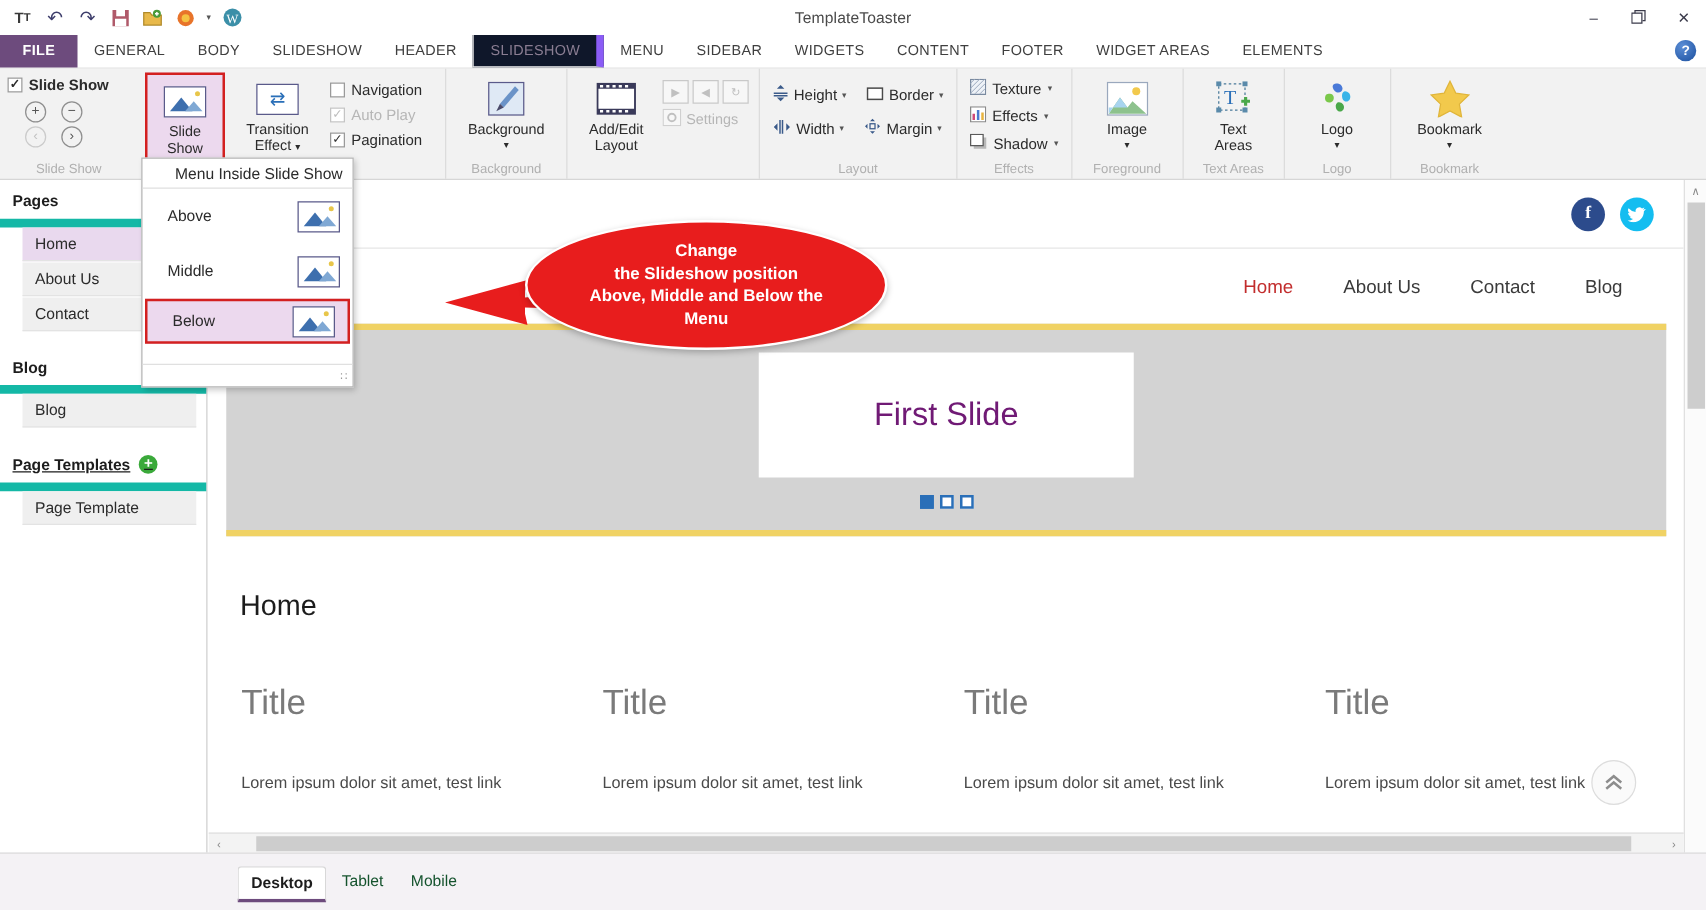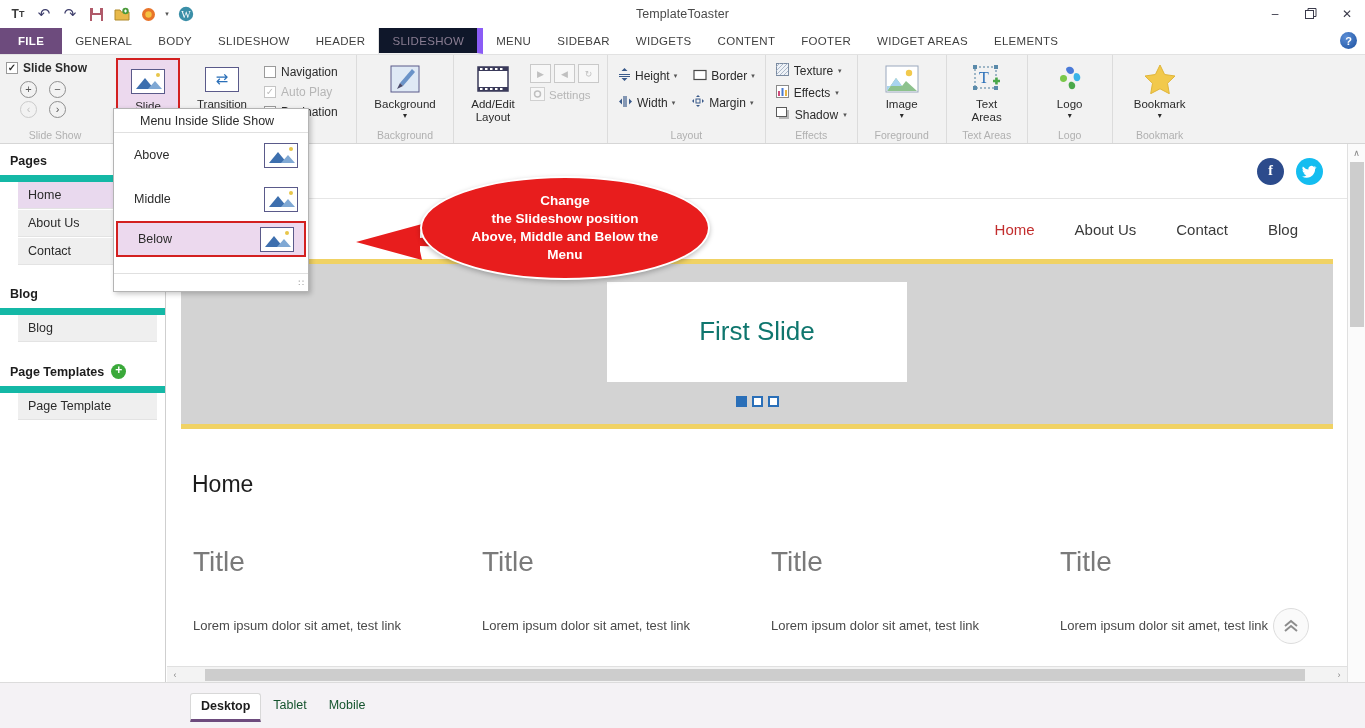--- a/index.html
+++ b/index.html
@@ -165,21 +165,21 @@
     border-bottom: 1px solid #e3e3e3;
   }
   .sb-item.active { background: #e9d9ee; }
   .plus-badge {
     width: 15px; height: 15px; border-radius: 50%; background: #3aa93a;
     color: #fff; font-size: 12px; font-weight: bold; line-height: 13px; text-align: center;
   }
 
   
   .dropdown {
-    position: absolute; left: 113px; top: 108px; width: 196px; height: 184px;
+    position: absolute; left: 113px; top: 126px; width: 170px; height: 184px;
     background: #ffffff; border: 1px solid #b4b4b4;
     box-shadow: 2px 2px 5px rgba(0,0,0,.22); z-index: 40;
   }
   .dd-header {
     height: 24px; line-height: 24px; padding-left: 26px;
     font-size: 12.5px; color: #2b2b2b; border-bottom: 1px solid #e0e0e0;
   }
   .dd-item {
     height: 44px; display: flex; align-items: center; justify-content: space-between;
     padding: 0 10px 0 20px; font-size: 12.5px; color: #2b2b2b;
@@ -219,21 +219,21 @@
 
   .slideshow {
     margin: 0 14px; height: 170px; background: #d3d3d3;
     border-top: 5px solid #f0d264; border-bottom: 5px solid #f0d264;
     display: flex; flex-direction: column; align-items: center; justify-content: center;
     position: relative;
   }
   .slide-card {
     width: 300px; height: 100px; background: #fff;
     display: flex; align-items: center; justify-content: center;
-    font-size: 26px; color: #0f766e; margin-bottom: 14px;
+    font-size: 26px; color: #701a75; margin-bottom: 14px;
   }
   .dots { display: flex; gap: 5px; }
   .dot { width: 11px; height: 11px; border: 2px solid #2a6fb8; background: #fff; }
   .dot.on { background: #2a6fb8; }
 
   .page-title { font-size: 23px; color: #1c1c1c; padding: 42px 0 0 25px; }
   .cols { display: flex; padding: 48px 12px 0 12px; }
   .col { flex: 1; padding: 0 14px; }
   .col h3 { font-size: 28px; color: #7a7a7a; font-weight: normal; }
   .col p { font-size: 13px; color: #4a4a4a; margin-top: 40px; }
@@ -664,21 +664,21 @@
 
 <div class="sidebar">
   <div class="sb-head">Pages</div>
   <div class="sb-item active">Home</div>
   <div class="sb-item">About Us</div>
   <div class="sb-item">Contact</div>
 
   <div class="sb-head" style="margin-top:12px;">Blog</div>
   <div class="sb-item">Blog</div>
 
-  <div class="sb-head" style="margin-top:12px;">
+  <div class="sb-head" style="margin-top:12px;text-decoration:underline;">
     <span>Page Templates</span>
     <span class="plus-badge">+</span>
   </div>
   <div class="sb-item">Page Template</div>
 </div>
 
 <div class="canvas">
   <div class="site-topbar">
     <div class="phone">8 4567 8901</div>
     <div class="socials">

